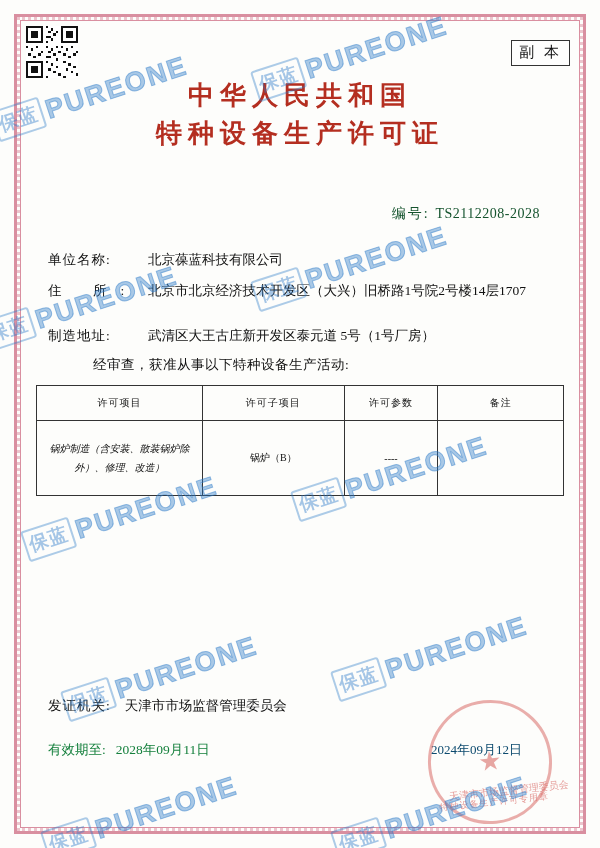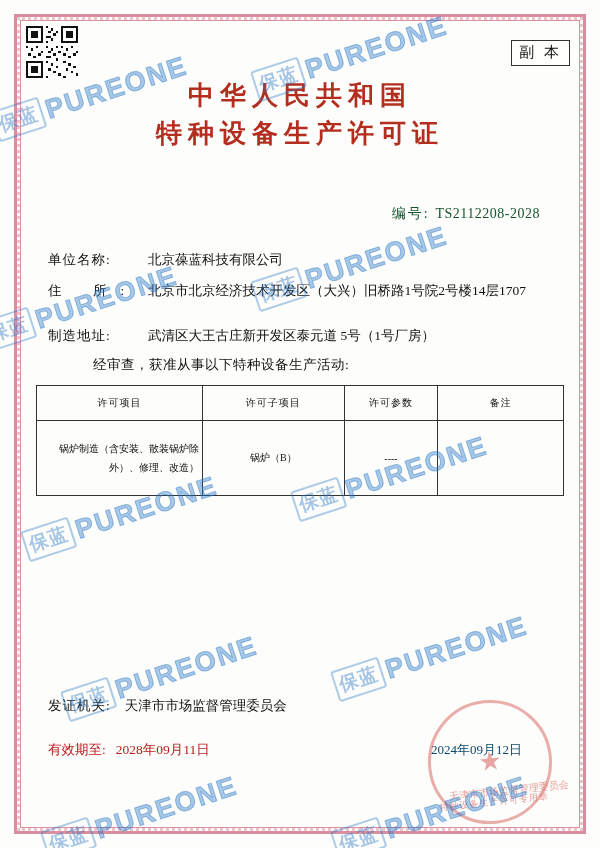--- a/index.html
+++ b/index.html
@@ -153,39 +153,40 @@
     vertical-align: middle;
     padding: 4px 3px;
   }
   .tbl th { font-weight: normal; height: 26px; letter-spacing: 1px; }
   .tbl td { height: 66px; }
   .tbl .c1 { width: 168px; }
   .tbl .c2 { width: 142px; }
   .tbl .c3 { width: 92px; }
   .tbl .c4 { width: 126px; }
   .tbl td.item-cell {
-    text-align: right;
+    text-align: center;
     line-height: 19px;
+    font-style: italic;
   }
 
   
   .issuer {
     position: absolute;
     left: 48px; top: 697px;
     font-size: 13.5px;
     color: #111;
   }
   .issuer .flabel { letter-spacing: 1px; }
   .issuer .fvalue { margin-left: 14px; }
 
   .valid {
     position: absolute;
     left: 48px; top: 741px;
     font-size: 13.5px;
-    color: #b91c1c;
+    color: #15803d;
   }
   .valid .fvalue { margin-left: 10px; }
 
   .issue-date {
     position: absolute;
     right: 78px; top: 741px;
     font-size: 13px;
     color: #0c4a6e;
     text-align: right;
   }

